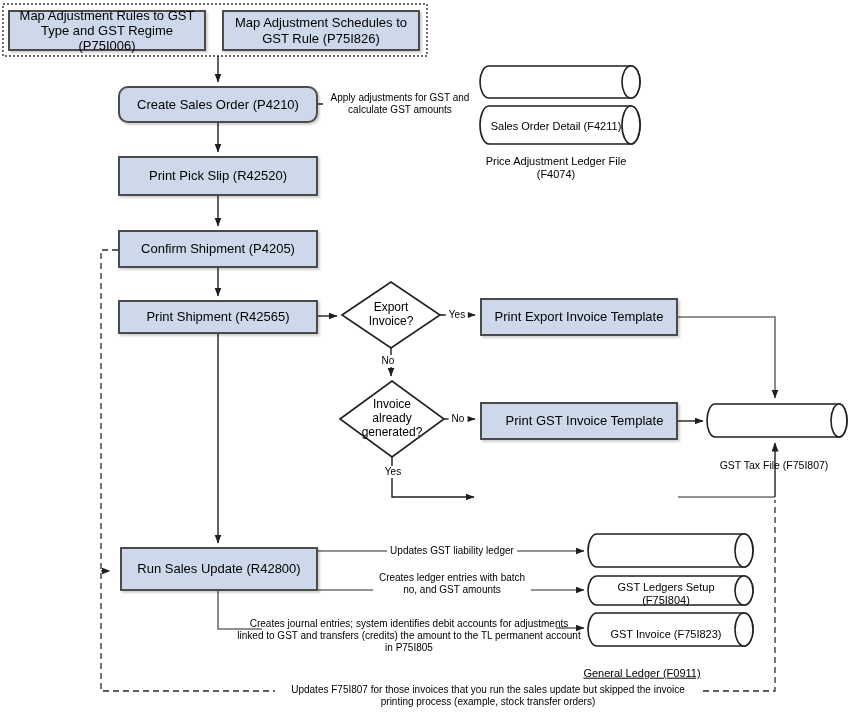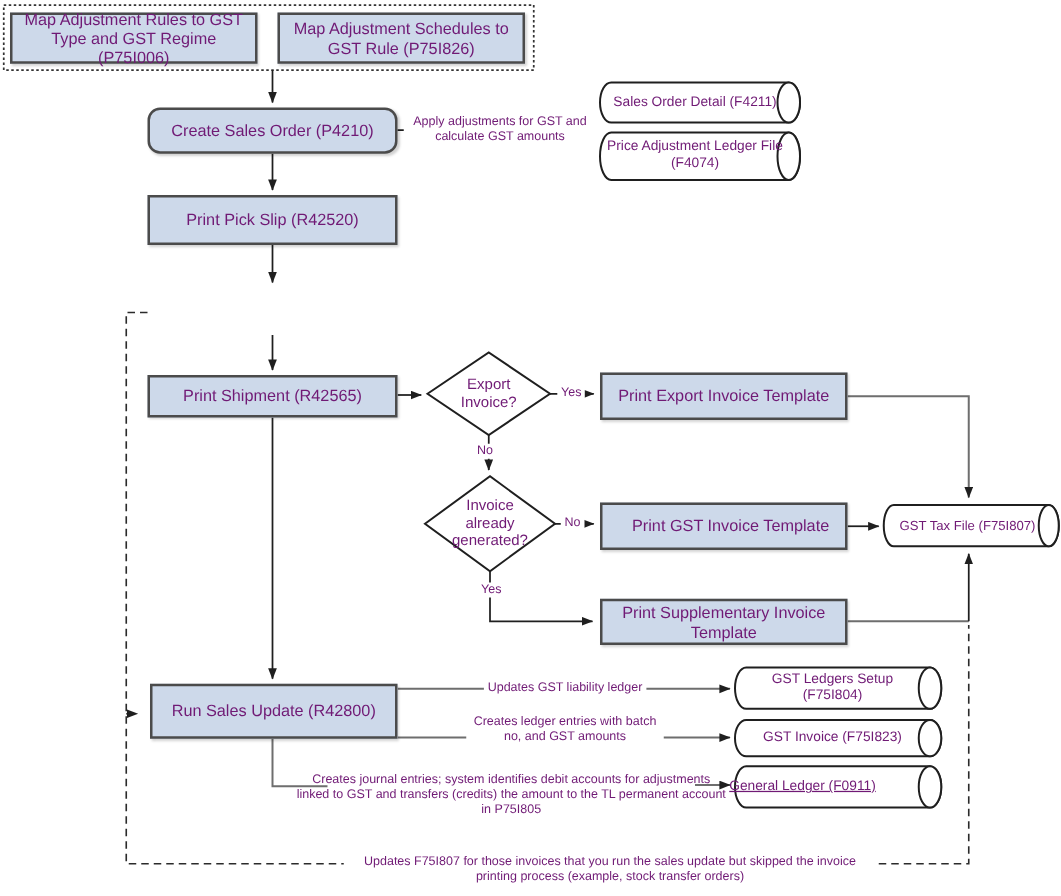--- a/index.html
+++ b/index.html
@@ -1,37 +1,37 @@
 <!DOCTYPE html>
 <html><head>
 <meta charset="utf-8">
 <style>
   html,body{margin:0;padding:0;background:#fff;}
   #canvas{
     position:relative;width:849px;height:717px;background:#ffffff;overflow:hidden;
-    font-family:"Liberation Sans", sans-serif;color:#701a75;
+    font-family:"Liberation Sans", sans-serif;color:#000000;
   }
   #shapes{position:absolute;left:0;top:0;}
   .box{
     position:absolute;box-sizing:border-box;background:#cdd9ea;border:2px solid #4b4b4b;
     display:flex;align-items:center;justify-content:center;text-align:center;
     font-size:13px;line-height:1.18;padding:2px 5px;
     box-shadow:1.5px 1.5px 2px rgba(0,0,0,0.18);
   }
   .lbl{
     position:absolute;transform:translate(-50%,-50%);text-align:center;
     font-size:10px;line-height:1.2;white-space:nowrap;
   }
   .lbl.wrap{white-space:normal;}
   .lbl.bg{background:#ffffff;padding:0 3px;}
   .shape-lbl{
     position:absolute;transform:translate(-50%,-50%);text-align:center;
     font-size:12px;line-height:1.15;
   }
-  .cyl-lbl{font-size:11px;}
+  .cyl-lbl{font-size:11px;margin-top:44px;}
   svg .flow{stroke:#1f1f1f;stroke-width:1.4;fill:none;}
   svg .gray{stroke:#6e6e6e;stroke-width:1.6;fill:none;}
   svg .dash{stroke:#2b2b2b;stroke-width:1.3;fill:none;stroke-dasharray:6 4;}
   svg .dotrect{stroke:#333;stroke-width:1.4;fill:none;stroke-dasharray:2 2;}
   svg .shape{fill:#ffffff;stroke:#1f1f1f;stroke-width:1.6;}
 </style>
 </head>
 <body>
 
 <div id="canvas">
@@ -101,24 +101,24 @@
 
     <polygon class="shape" points="342,315 391,282 440,315 391,348"></polygon>
     <polygon class="shape" points="340,419 392,381 444,419 392,457"></polygon>
   </svg>
 
   <div class="box" style="left:8px;top:10px;width:198px;height:41px;">Map Adjustment Rules to GST Type and GST Regime (P75I006)</div>
   <div class="box" style="left:222px;top:10px;width:198px;height:41px;">Map Adjustment Schedules to GST Rule (P75I826)</div>
 
   <div class="box" style="left:118px;top:86px;width:200px;height:37px;border-radius:10px;">Create Sales Order (P4210)</div>
   <div class="box" style="left:118px;top:156px;width:200px;height:40px;">Print Pick Slip (R42520)</div>
+  <div class="box" style="left:118px;top:230px;width:200px;height:38px;">Confirm Shipment (P4205)</div>
   <div class="box" style="left:118px;top:300px;width:200px;height:34px;">Print Shipment (R42565)</div>
   <div class="box" style="left:480px;top:298px;width:198px;height:38px;">Print Export Invoice Template</div>
   <div class="box" style="left:480px;top:402px;width:198px;height:38px;padding-left:16px;">Print GST Invoice Template</div>
-  <div class="box" style="left:480px;top:479px;width:198px;height:37px;">Print Supplementary Invoice Template</div>
   <div class="box" style="left:120px;top:547px;width:198px;height:44px;">Run Sales Update (R42800)</div>
 
   <div class="shape-lbl" style="left:391px;top:315px;width:80px;">Export Invoice?</div>
   <div class="shape-lbl" style="left:392px;top:419px;width:74px;">Invoice already generated?</div>
 
   <div class="shape-lbl cyl-lbl" style="left:556px;top:82px;width:150px;">Sales Order Detail (F4211)</div>
   <div class="shape-lbl cyl-lbl" style="left:556px;top:124px;width:150px;">Price Adjustment Ledger File (F4074)</div>
   <div class="shape-lbl cyl-lbl" style="left:774px;top:421px;width:128px;font-size:10.5px;">GST Tax File (F75I807)</div>
   <div class="shape-lbl cyl-lbl" style="left:666px;top:550px;width:140px;">GST Ledgers Setup (F75I804)</div>
   <div class="shape-lbl cyl-lbl" style="left:666px;top:590px;width:160px;">GST Invoice (F75I823)</div>

